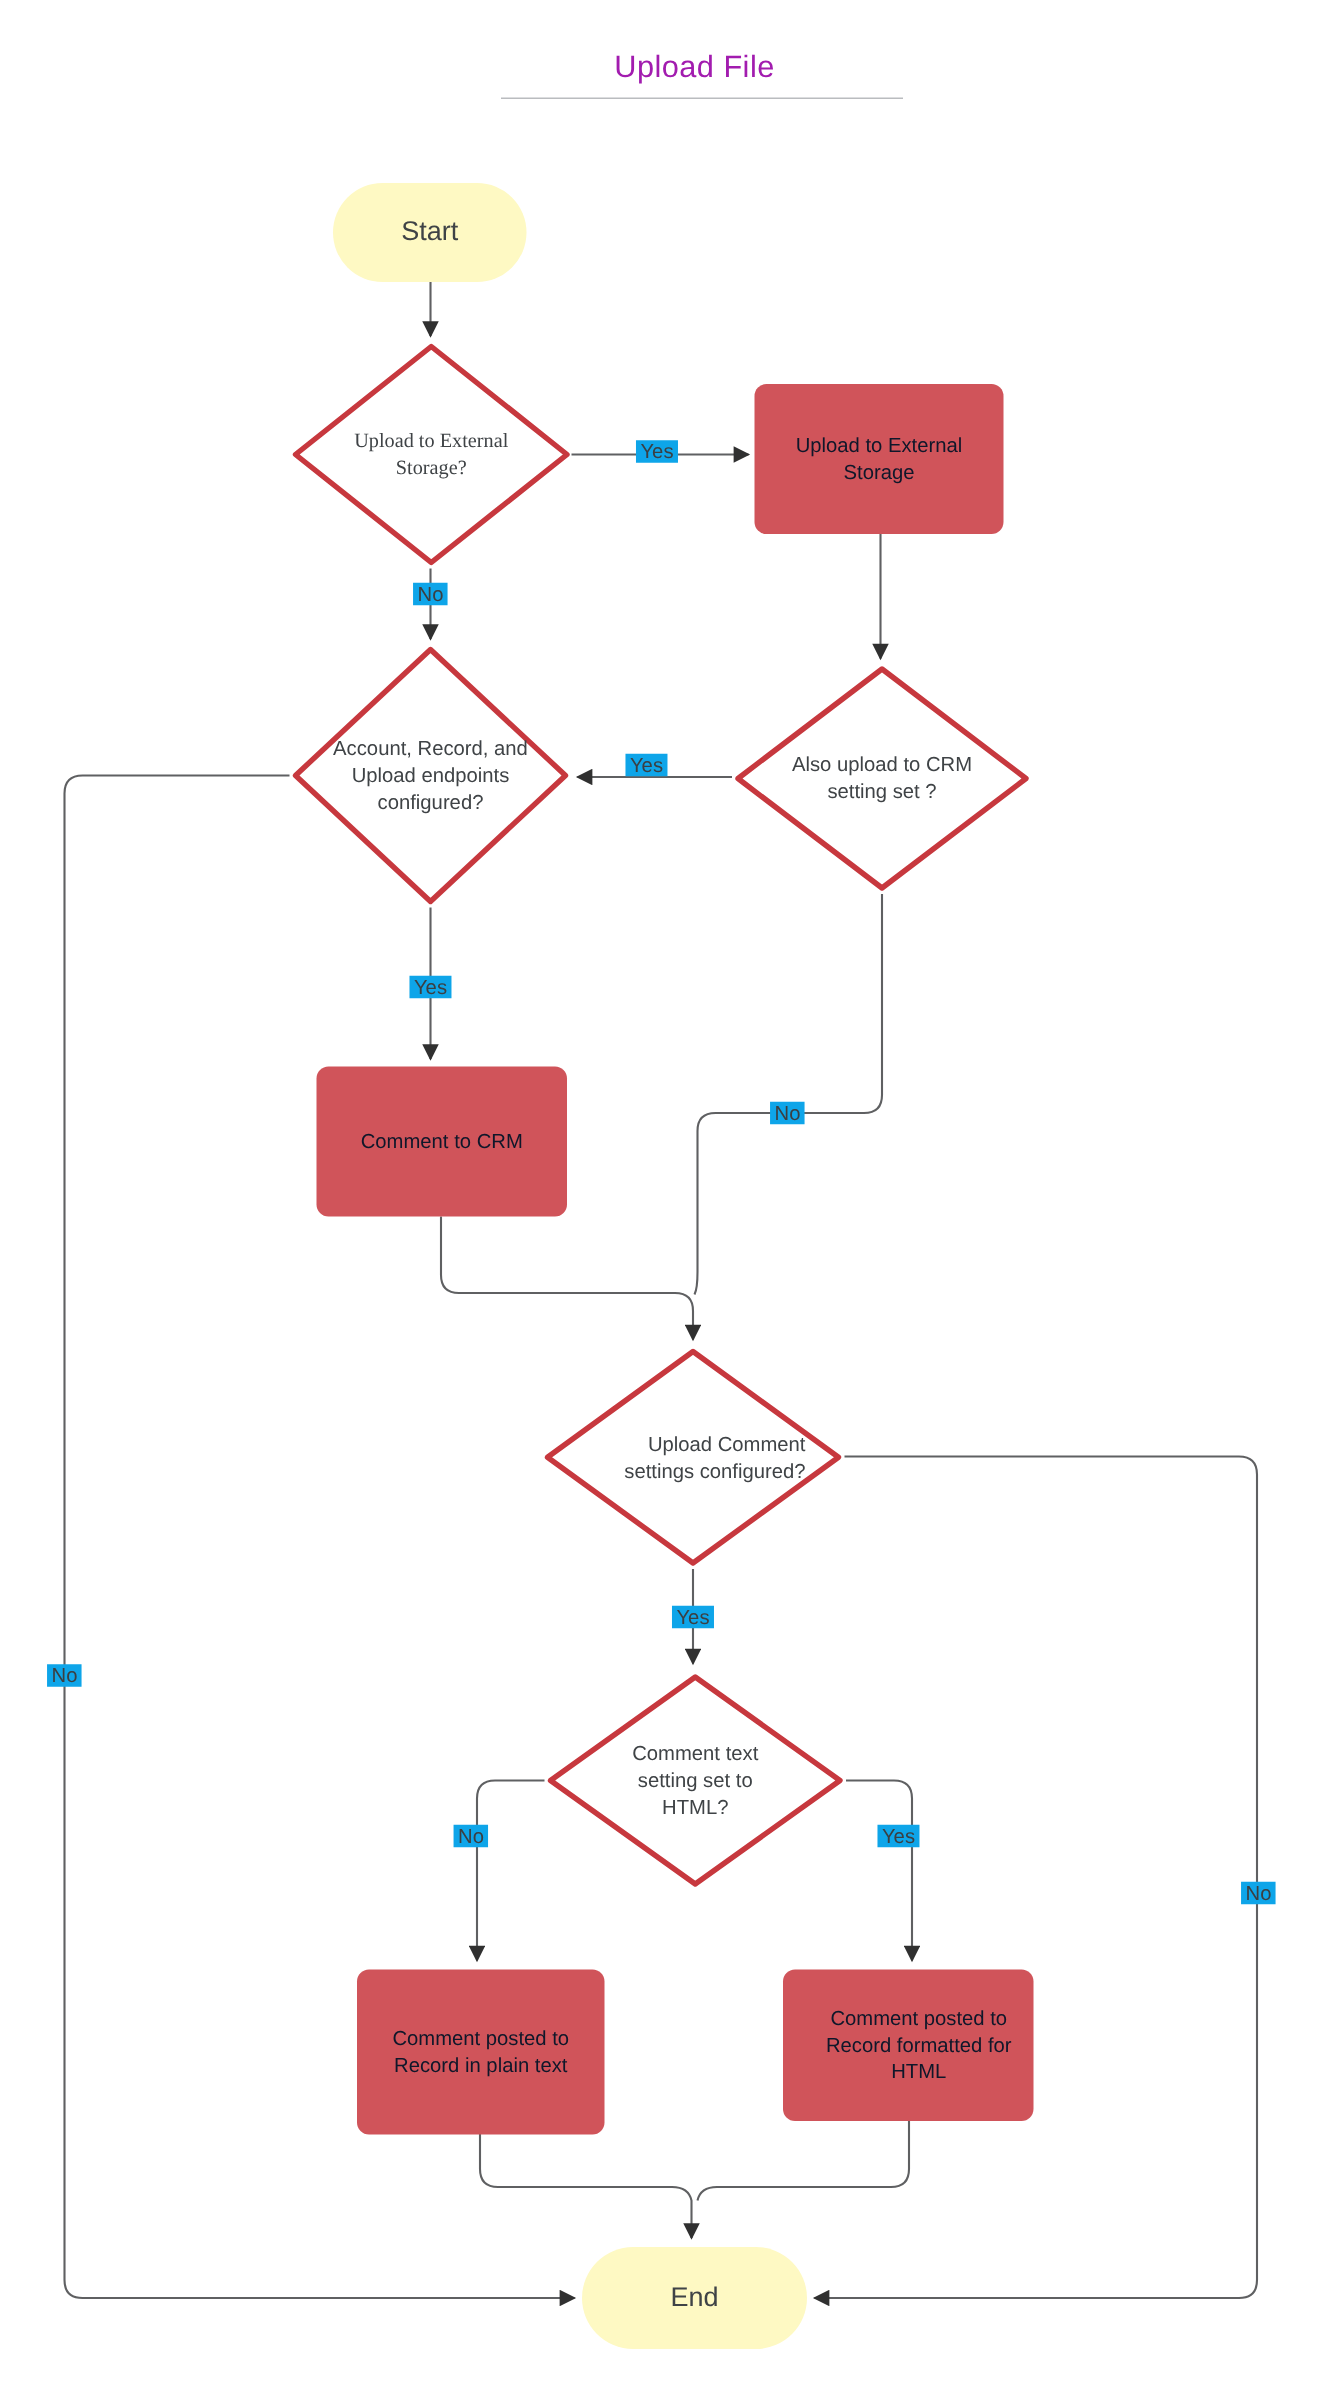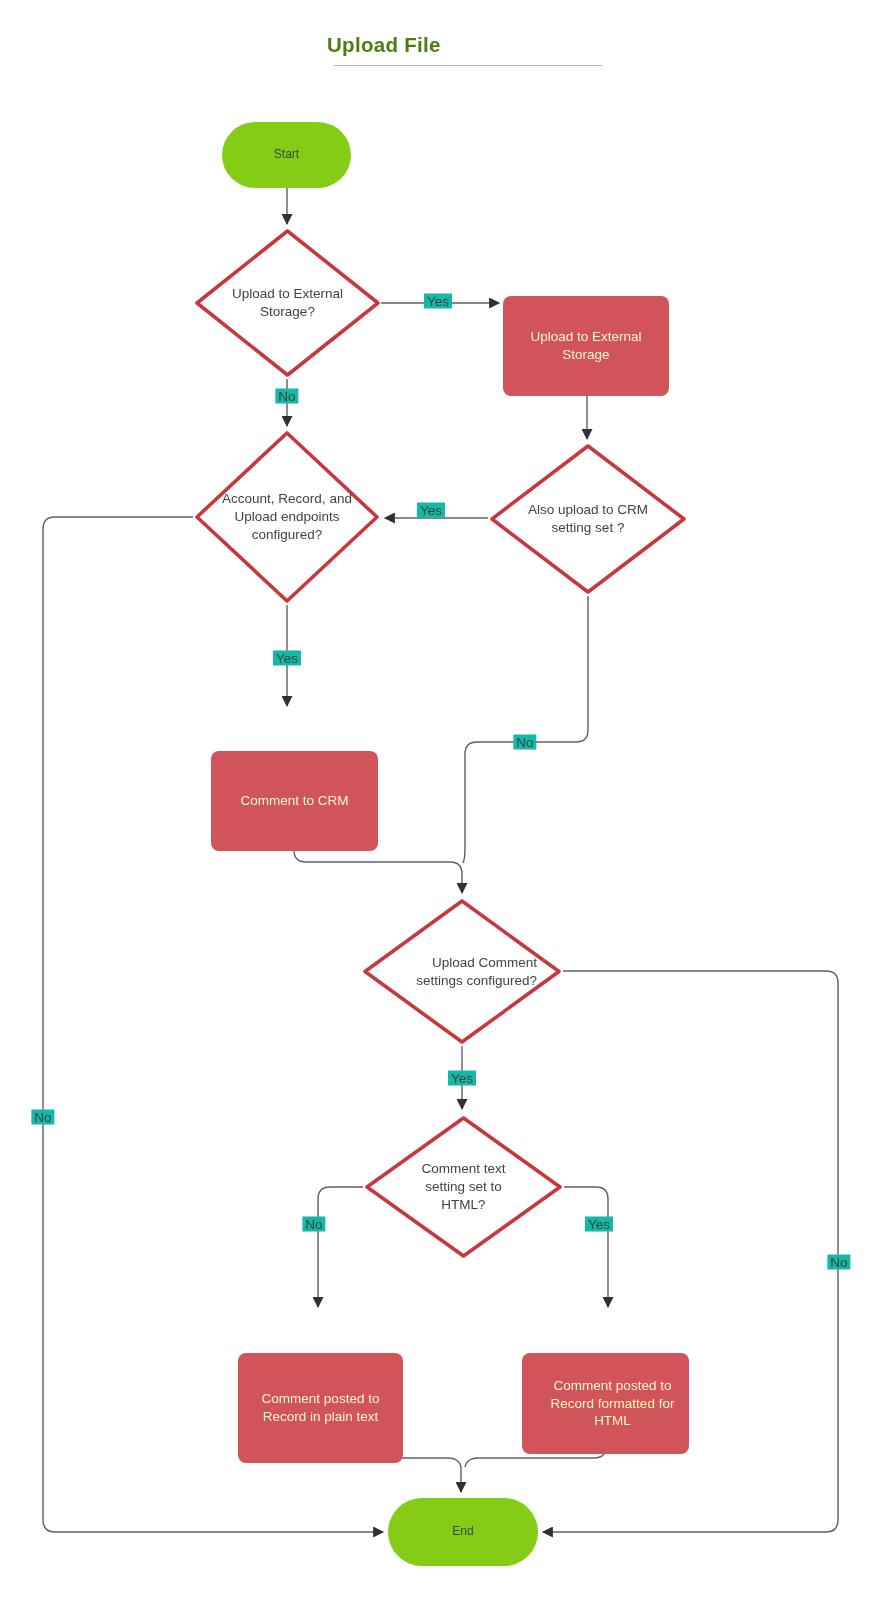--- a/index.html
+++ b/index.html
@@ -30,29 +30,28 @@
     display: flex;
     align-items: center;
     justify-content: center;
     text-align: center;
     box-sizing: border-box;
     color: #3f4346;
     font-size: 13.5px;
     line-height: 1.32;
   }
   .terminator {
-    background: #84cc16;
+    background: #fef9c3;
     border-radius: 34px;
-    font-size: 12px;
+    font-size: 18px;
   }
   .process {
     background: #d0545a;
     border-radius: 8px;
-    color: #fef9c3;
-    margin-top: 40px;
+    color: #0f172a;
   }
   .decision { background: transparent; }
   .decision svg {
     position: absolute;
     left: 0; top: 0;
     width: 100%; height: 100%;
   }
   .decision .diamond-shape {
     fill: #ffffff;
     stroke: #c7383e;
@@ -60,35 +59,36 @@
     stroke-linejoin: round;
   }
   .node-label {
     position: relative;
     z-index: 2;
     display: inline-block;
   }
   .edge-label {
     position: absolute;
     transform: translate(-50%, -50%);
-    background: #14b8a6;
+    background: #0ea5e9;
     padding: 0 3px;
     font-size: 13.5px;
     color: #3b3f42;
     z-index: 3;
     white-space: nowrap;
   }
   #page-title {
     position: absolute;
     left: 327px;
     top: 33px;
     width: 272px;
+    text-align: center;
     font-size: 20.5px;
-    font-weight: bold;
-    color: #4d7c0f;
+    font-weight: normal;
+    color: #a21caf;
     letter-spacing: 0.3px;
   }
   #title-underline {
     position: absolute;
     left: 334px;
     top: 65px;
     width: 268px;
     height: 0;
     border-top: 1.5px solid #babcbf;
   }
@@ -126,21 +126,21 @@
   </svg>
 
   <div class="node terminator" style="left:222px; top:122px; width:129px; height:66px;">
     <span class="node-label">Start</span>
   </div>
 
   <div class="node decision" style="left:194px; top:228px; width:187px; height:150px;">
     <svg viewBox="0 0 187 150" preserveAspectRatio="none">
       <polygon class="diamond-shape" points="93.5,3 184,75 93.5,147 3,75"></polygon>
     </svg>
-    <span class="node-label" style="width:140px;">Upload to External Storage?</span>
+    <span class="node-label" style="width:140px;font-family:Liberation Serif, serif;">Upload to External Storage?</span>
   </div>
 
   <div class="node process" style="left:503px; top:256px; width:166px; height:100px;">
     <span class="node-label" style="width:140px;">Upload to External Storage</span>
   </div>
 
   <div class="node decision" style="left:194px; top:430px; width:186px; height:174px;">
     <svg viewBox="0 0 186 174" preserveAspectRatio="none">
       <polygon class="diamond-shape" points="93,3 183,87 93,171 3,87"></polygon>
     </svg>

